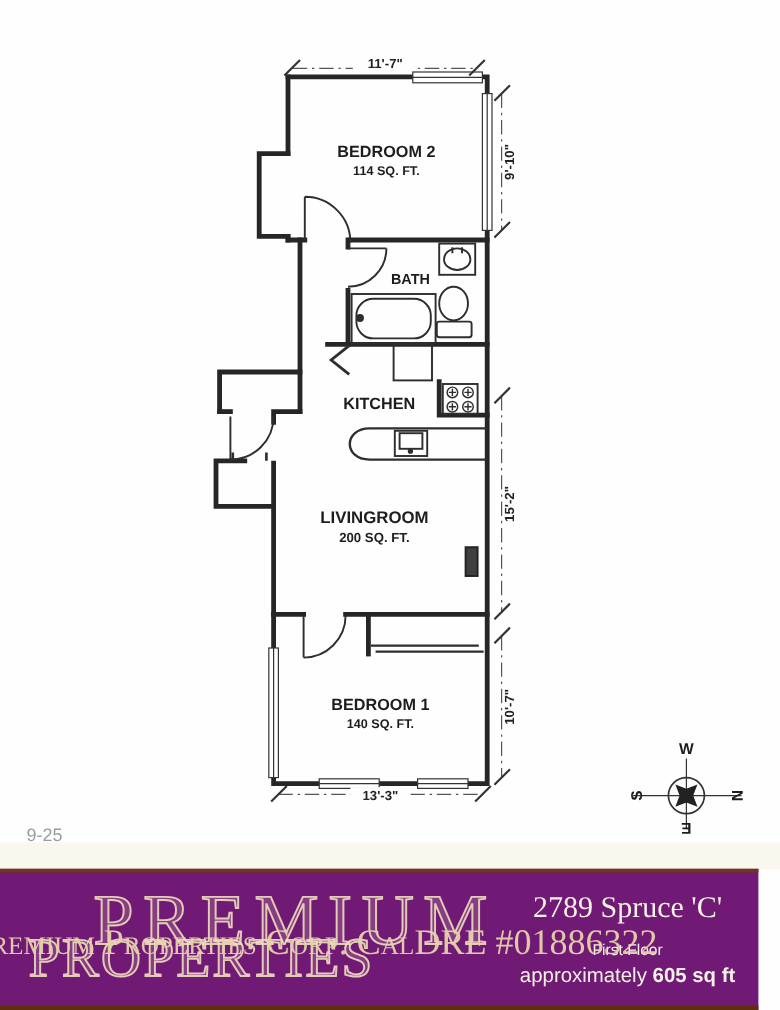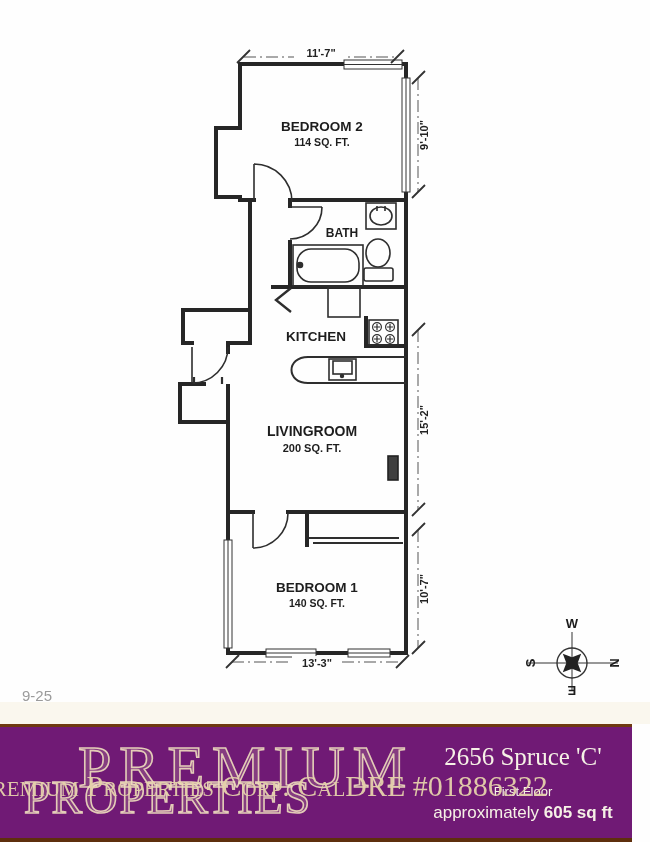--- a/index.html
+++ b/index.html
@@ -231,19 +231,19 @@
 
   <text x="22" y="701" font-size="15" fill="#9b9b9b">9-25</text>
 </svg>
 </div>
 
 <div class="banner">
   <div class="wm wm1">PREMIUM</div>
   <div class="wm wm2">PROPERTIES</div>
 
   <div class="addr-block">
-    <div class="addr-line">2656 Spruce 'C'</div>
+    <div class="addr-line">2789 Spruce 'C'</div>
     <div class="floor-line">First Floor</div>
     <div class="area-line"><span>approximately </span><b>605 sq ft</b></div>
   </div>
 
   <div class="company-line">Premium Properties Corp. CalDRE #01886322</div>
 </div>
 
 </body></html>

